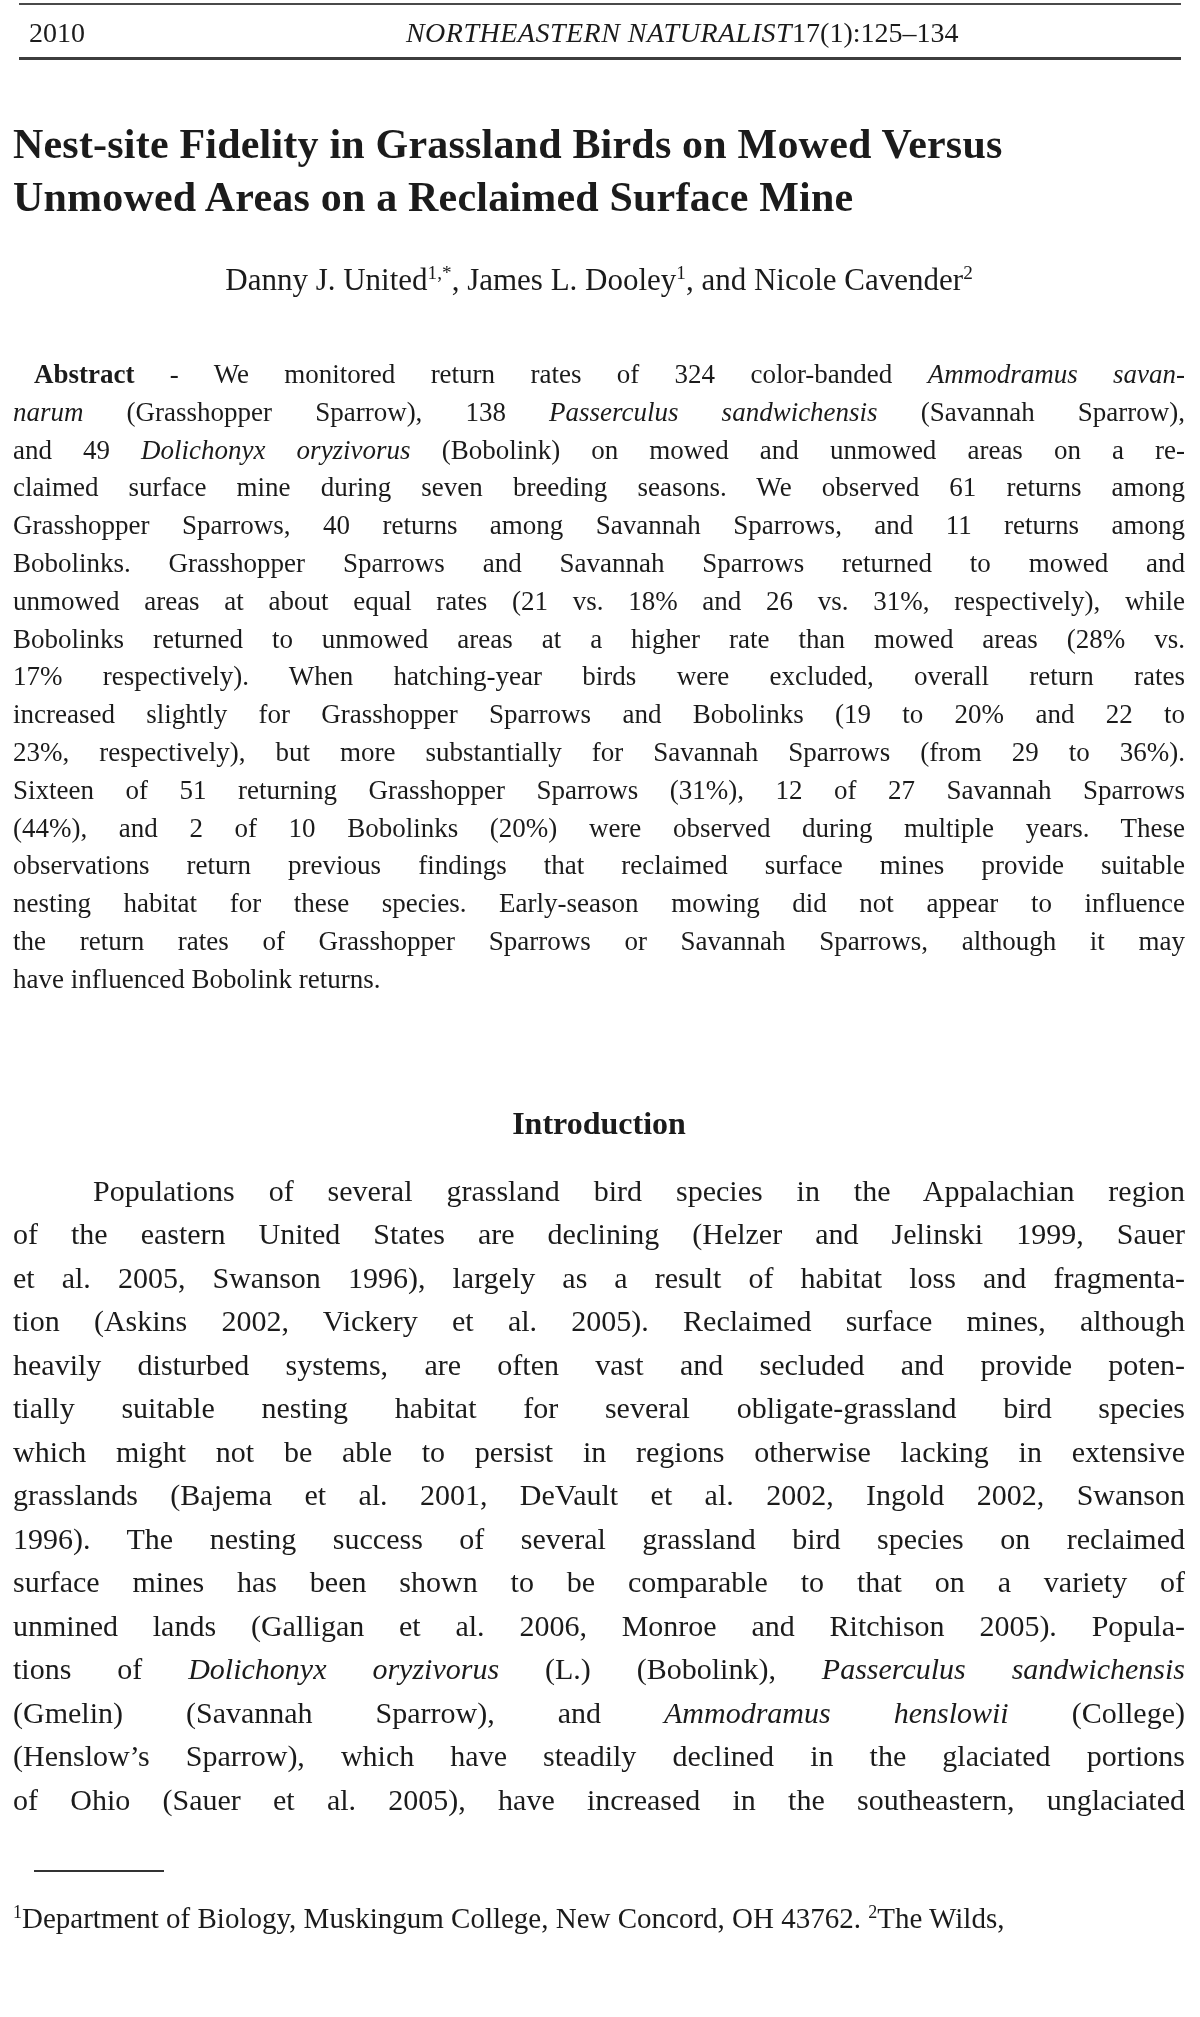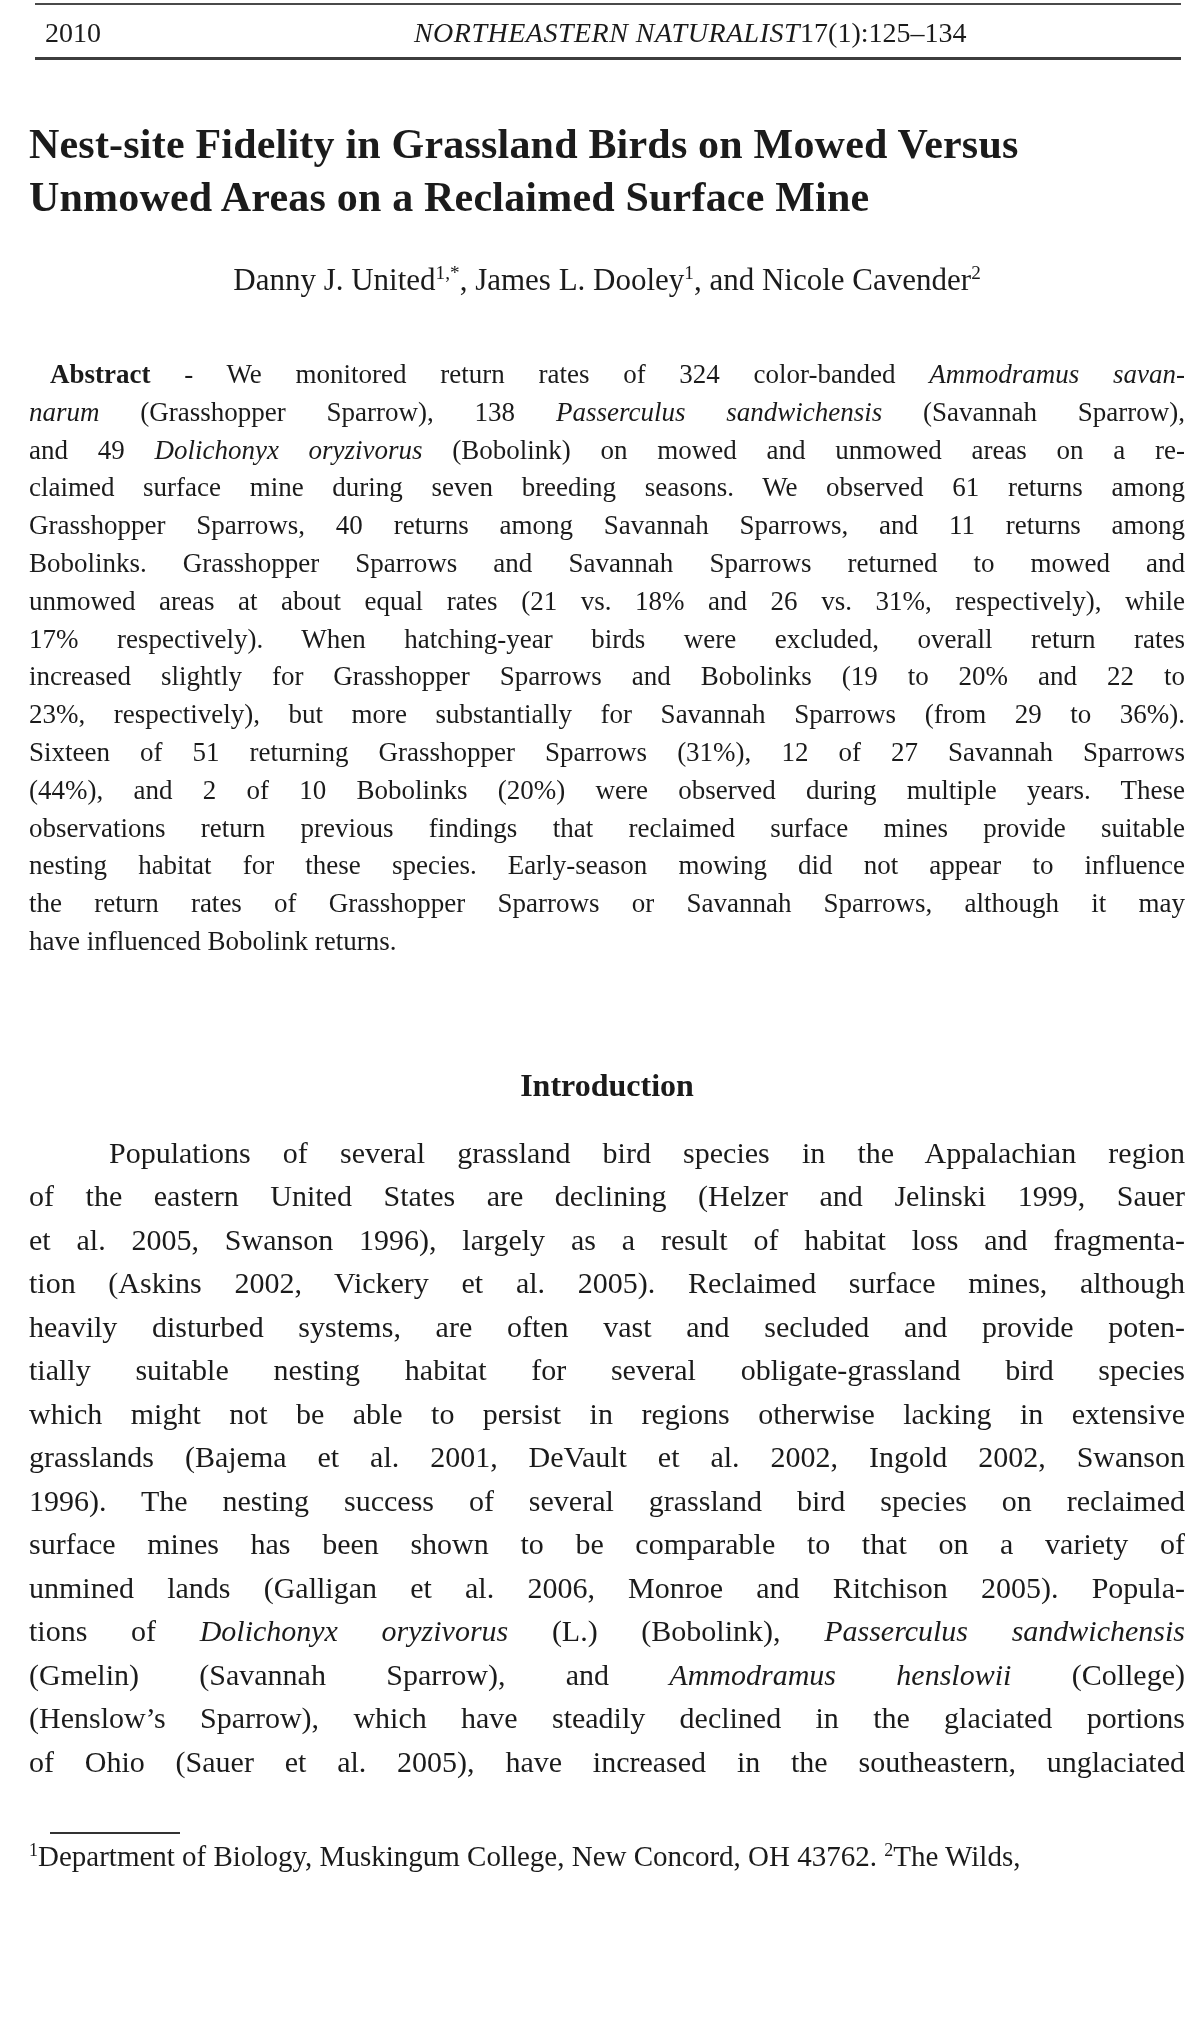--- a/index.html
+++ b/index.html
@@ -1,21 +1,21 @@
 <!DOCTYPE html>
 <html><head>
 <meta charset="utf-8">
 <style>
   html, body { margin: 0; padding: 0; background: #ffffff; }
   .page {
     position: relative;
     width: 1200px;
     height: 2017px;
     box-sizing: border-box;
-    padding: 0 15px 0 29px;
+    padding: 0 15px 0 13px;
     background: #ffffff;
     color: #1b1b1b;
     font-family: "Liberation Serif", "DejaVu Serif", serif;
     overflow: hidden;
   }
   .rule { background: #4a4a4a; }
   .rule-top { height: 2px; margin: 3px 4px 0 6px; }
   .rule-mid { height: 3px; margin: 6px 4px 0 6px; background: #3d3d3d; }
   .header-row {
     display: grid;
@@ -68,21 +68,21 @@
     line-height: 43.5px;
   }
   .intro .tline:first-child { text-indent: 80px; }
   .footnote-rule {
     margin: 49px 0 0 21px;
     width: 130px;
     height: 2px;
     background: #333333;
   }
   .footnote {
-    margin-top: 1px;
+    margin-top: 25px;
     font-size: 29px;
     line-height: 42px;
   }
   sup {
     font-size: 62%;
     line-height: 0;
     vertical-align: baseline;
     position: relative;
     top: -0.55em;
   }
@@ -110,20 +110,21 @@
   <p class="authors"><span>Danny J. United</span><sup>1,*</sup><span>, James L. Dooley</span><sup>1</sup><span>, and Nicole Cavender</span><sup>2</sup></p>
 
   <div class="abstract para">
       <div class="tline"><span style="font-weight: bold;">Abstract</span><span> - We monitored return rates of 324 color-banded </span><span style="font-style: italic;">Ammodramus savan-</span></div>
       <div class="tline"><span style="font-style: italic;">narum</span><span> (Grasshopper Sparrow), 138 </span><span style="font-style: italic;">Passerculus sandwichensis</span><span> (Savannah Sparrow),</span></div>
       <div class="tline"><span>and 49 </span><span style="font-style: italic;">Dolichonyx oryzivorus</span><span> (Bobolink) on mowed and unmowed areas on a re-</span></div>
       <div class="tline"><span>claimed surface mine during seven breeding seasons. We observed 61 returns among</span></div>
       <div class="tline"><span>Grasshopper Sparrows, 40 returns among Savannah Sparrows, and 11 returns among</span></div>
       <div class="tline"><span>Bobolinks. Grasshopper Sparrows and Savannah Sparrows returned to mowed and</span></div>
       <div class="tline"><span>unmowed areas at about equal rates (21 vs. 18% and 26 vs. 31%, respectively), while</span></div>
+      <div class="tline"><span>Bobolinks returned to unmowed areas at a higher rate than mowed areas (28% vs.</span></div>
       <div class="tline"><span>17% respectively). When hatching-year birds were excluded, overall return rates</span></div>
       <div class="tline"><span>increased slightly for Grasshopper Sparrows and Bobolinks (19 to 20% and 22 to</span></div>
       <div class="tline"><span>23%, respectively), but more substantially for Savannah Sparrows (from 29 to 36%).</span></div>
       <div class="tline"><span>Sixteen of 51 returning Grasshopper Sparrows (31%), 12 of 27 Savannah Sparrows</span></div>
       <div class="tline"><span>(44%), and 2 of 10 Bobolinks (20%) were observed during multiple years. These</span></div>
       <div class="tline"><span>observations return previous findings that reclaimed surface mines provide suitable</span></div>
       <div class="tline"><span>nesting habitat for these species. Early-season mowing did not appear to influence</span></div>
       <div class="tline"><span>the return rates of Grasshopper Sparrows or Savannah Sparrows, although it may</span></div>
       <div class="tline"><span>have influenced Bobolink returns.</span></div>
     </div>

